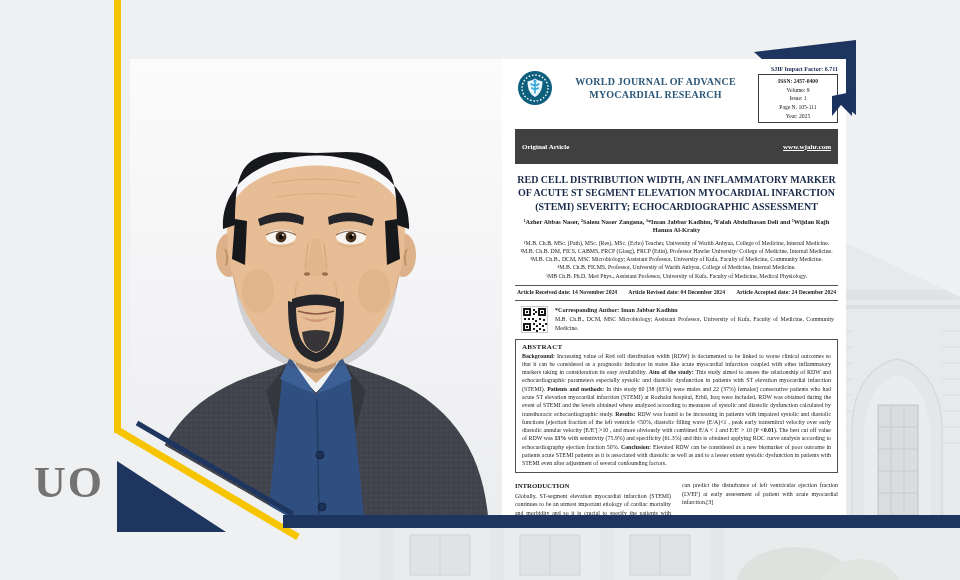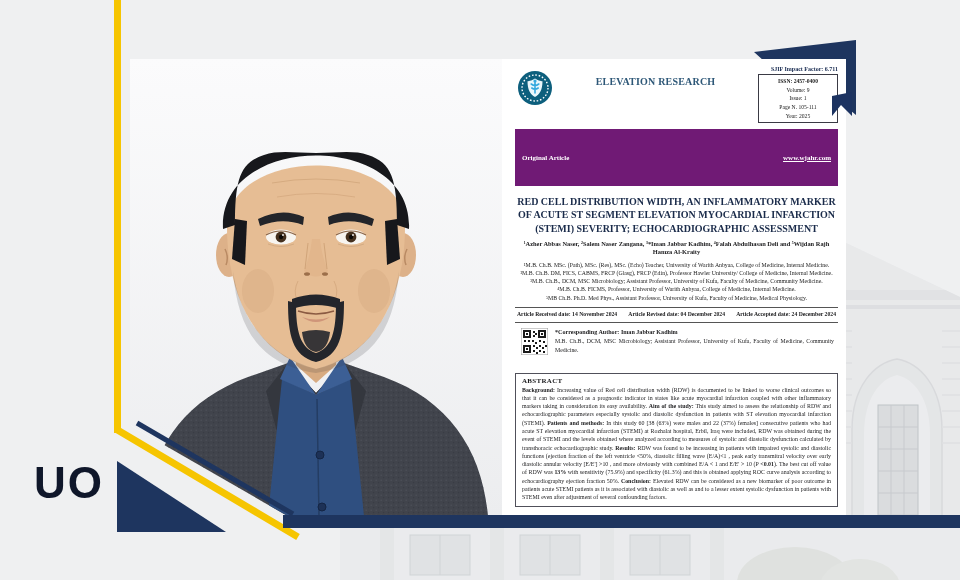--- a/index.html
+++ b/index.html
@@ -8,22 +8,22 @@
     background:#eff0f1;
     font-family:"Liberation Sans","DejaVu Sans",sans-serif;
   }
   
   .building{position:absolute;left:340px;top:235px;width:620px;height:345px;z-index:1;opacity:.55;}
   .decor-under{position:absolute;left:0;top:0;width:960px;height:580px;z-index:2;pointer-events:none;}
   .decor-over{position:absolute;left:0;top:0;width:960px;height:580px;z-index:6;pointer-events:none;}
   
   .uowa{
     position:absolute;left:34px;top:464px;z-index:3;
-    color:#0f172a;font-weight:700;font-size:44px;line-height:.88;
-    letter-spacing:2px;font-family:Liberation Sans, sans-serif;
+    color:#737373;font-weight:700;font-size:44px;line-height:.88;
+    letter-spacing:2px;font-family:Liberation Serif, serif;
   }
   .uowa div{display:block;}
   
   .card{
     position:absolute;left:130px;top:59px;width:716px;height:457px;z-index:4;
     background:#ffffff;
     box-shadow:0 10px 26px rgba(60,60,70,.30);
     clip-path:polygon(0 0,100% 0,100% 100%,22% 100%,0.7% 80.8%,0 80%);
   }
   .photo{position:absolute;left:0;top:0;width:372px;height:457px;}
@@ -35,35 +35,35 @@
   }
   .p-head{display:flex;align-items:flex-start;}
   .p-logo{width:36px;height:36px;margin:4px 0 0 2px;flex:0 0 auto;}
   .p-name{flex:1 1 auto;text-align:center;margin-top:10px;
     color:#2d5777;font-weight:bold;font-size:10px;line-height:1.25;letter-spacing:.2px;}
   .p-issnwrap{flex:0 0 auto;width:80px;text-align:center;}
   .p-sjif{font-size:6px;font-weight:bold;color:#16294f;text-align:right;margin-bottom:2px;}
   .p-issnbox{border:1px solid #3a3a44;padding:2px 1px;font-size:5.6px;line-height:1.55;color:#222;}
   .p-issnbox .b{font-weight:bold;}
   .p-bar{
-    margin-top:6px;height:25px;background:#701a75;color:#fff;
-    display:flex;align-items:center;justify-content:space-between;padding:16px 7px;
+    margin-top:6px;height:25px;background:#404040;color:#fff;
+    display:flex;align-items:center;justify-content:space-between;padding:5px 7px;
     font-size:7px;font-weight:bold;
   }
   .p-bar .site{text-decoration:underline;text-align:center;}
   .p-title{margin-top:9px;text-align:center;font-weight:bold;font-size:10px;line-height:1.32;color:#1a2b4a;}
   .p-authors{margin-top:5px;text-align:center;font-weight:bold;font-size:6.4px;line-height:1.35;}
   .p-affils{margin-top:4px;text-align:center;font-size:5.8px;line-height:1.4;color:#222;}
   .p-hr{border:none;border-top:1px solid #555;margin:5px 0 0 0;}
   .p-dates{display:flex;justify-content:space-between;margin:3px 2px;font-size:5.7px;font-weight:bold;}
   .p-corr{display:flex;gap:7px;margin-top:5px;align-items:flex-start;}
   .p-qr{width:27px;height:27px;flex:0 0 auto;margin-left:6px;}
   .p-corr-text{font-size:5.8px;line-height:1.5;text-align:justify;padding-right:4px;}
   .p-corr-text .lbl{font-weight:bold;font-size:6.1px;}
-  .p-abs{border:1px solid #50505a;margin-top:18px;padding:3px 6px 5px 6px;}
+  .p-abs{border:1px solid #50505a;margin-top:6px;padding:3px 6px 5px 6px;}
   .p-abs-h{font-weight:bold;font-size:7px;letter-spacing:.3px;}
   .p-abs-t{font-size:5.9px;line-height:1.4;text-align:justify;margin-top:1px;}
   .seg-bold{font-weight:bold;}
   .p-intro{display:flex;gap:11px;margin-top:8px;}
   .p-col{flex:1 1 0;font-size:5.9px;line-height:1.42;text-align:justify;}
   .p-intro-h{font-weight:bold;font-size:6.8px;margin-bottom:1px;}
   .p-col .para{margin-bottom:7px;}
 </style>
 </head>
 <body>
@@ -191,21 +191,22 @@
   <div class="paper">
     <div class="p-head">
       <svg class="p-logo" viewBox="0 0 36 36">
         <circle cx="18" cy="18" r="17" fill="#0d5f7d"></circle>
         <circle cx="18" cy="18" r="13" fill="none" stroke="#ffffff" stroke-width="1.4" stroke-dasharray="1.6,1.8"></circle>
         <path d="M18,8.5 C21.5,10.8 25.5,11.3 25.5,11.3 C25.5,20 22.5,24.8 18,27 C13.5,24.8 10.5,20 10.5,11.3 C10.5,11.3 14.5,10.8 18,8.5 Z" fill="#eaf6fb"></path>
         <path d="M18,11 L18,23 M14.2,14 Q18,17 21.8,14 M14.8,18 Q18,20.4 21.2,18" stroke="#36a9df" stroke-width="1.6" fill="none" stroke-linecap="round"></path>
         <circle cx="18" cy="11" r="1.6" fill="#36a9df"></circle>
       </svg>
       <div class="p-name">
-        <div>ELEVATION RESEARCH</div>
+        <div>WORLD JOURNAL OF ADVANCE</div>
+        <div>MYOCARDIAL RESEARCH</div>
       </div>
       <div class="p-issnwrap">
         <div class="p-sjif">SJIF Impact Factor: 6.711</div>
         <div class="p-issnbox">
           <div class="b">ISSN: 2457-0400</div>
           <div>Volume: 9</div>
           <div>Issue: 1</div>
           <div>Page N. 105-111</div>
           <div>Year: 2025</div>
         </div>

